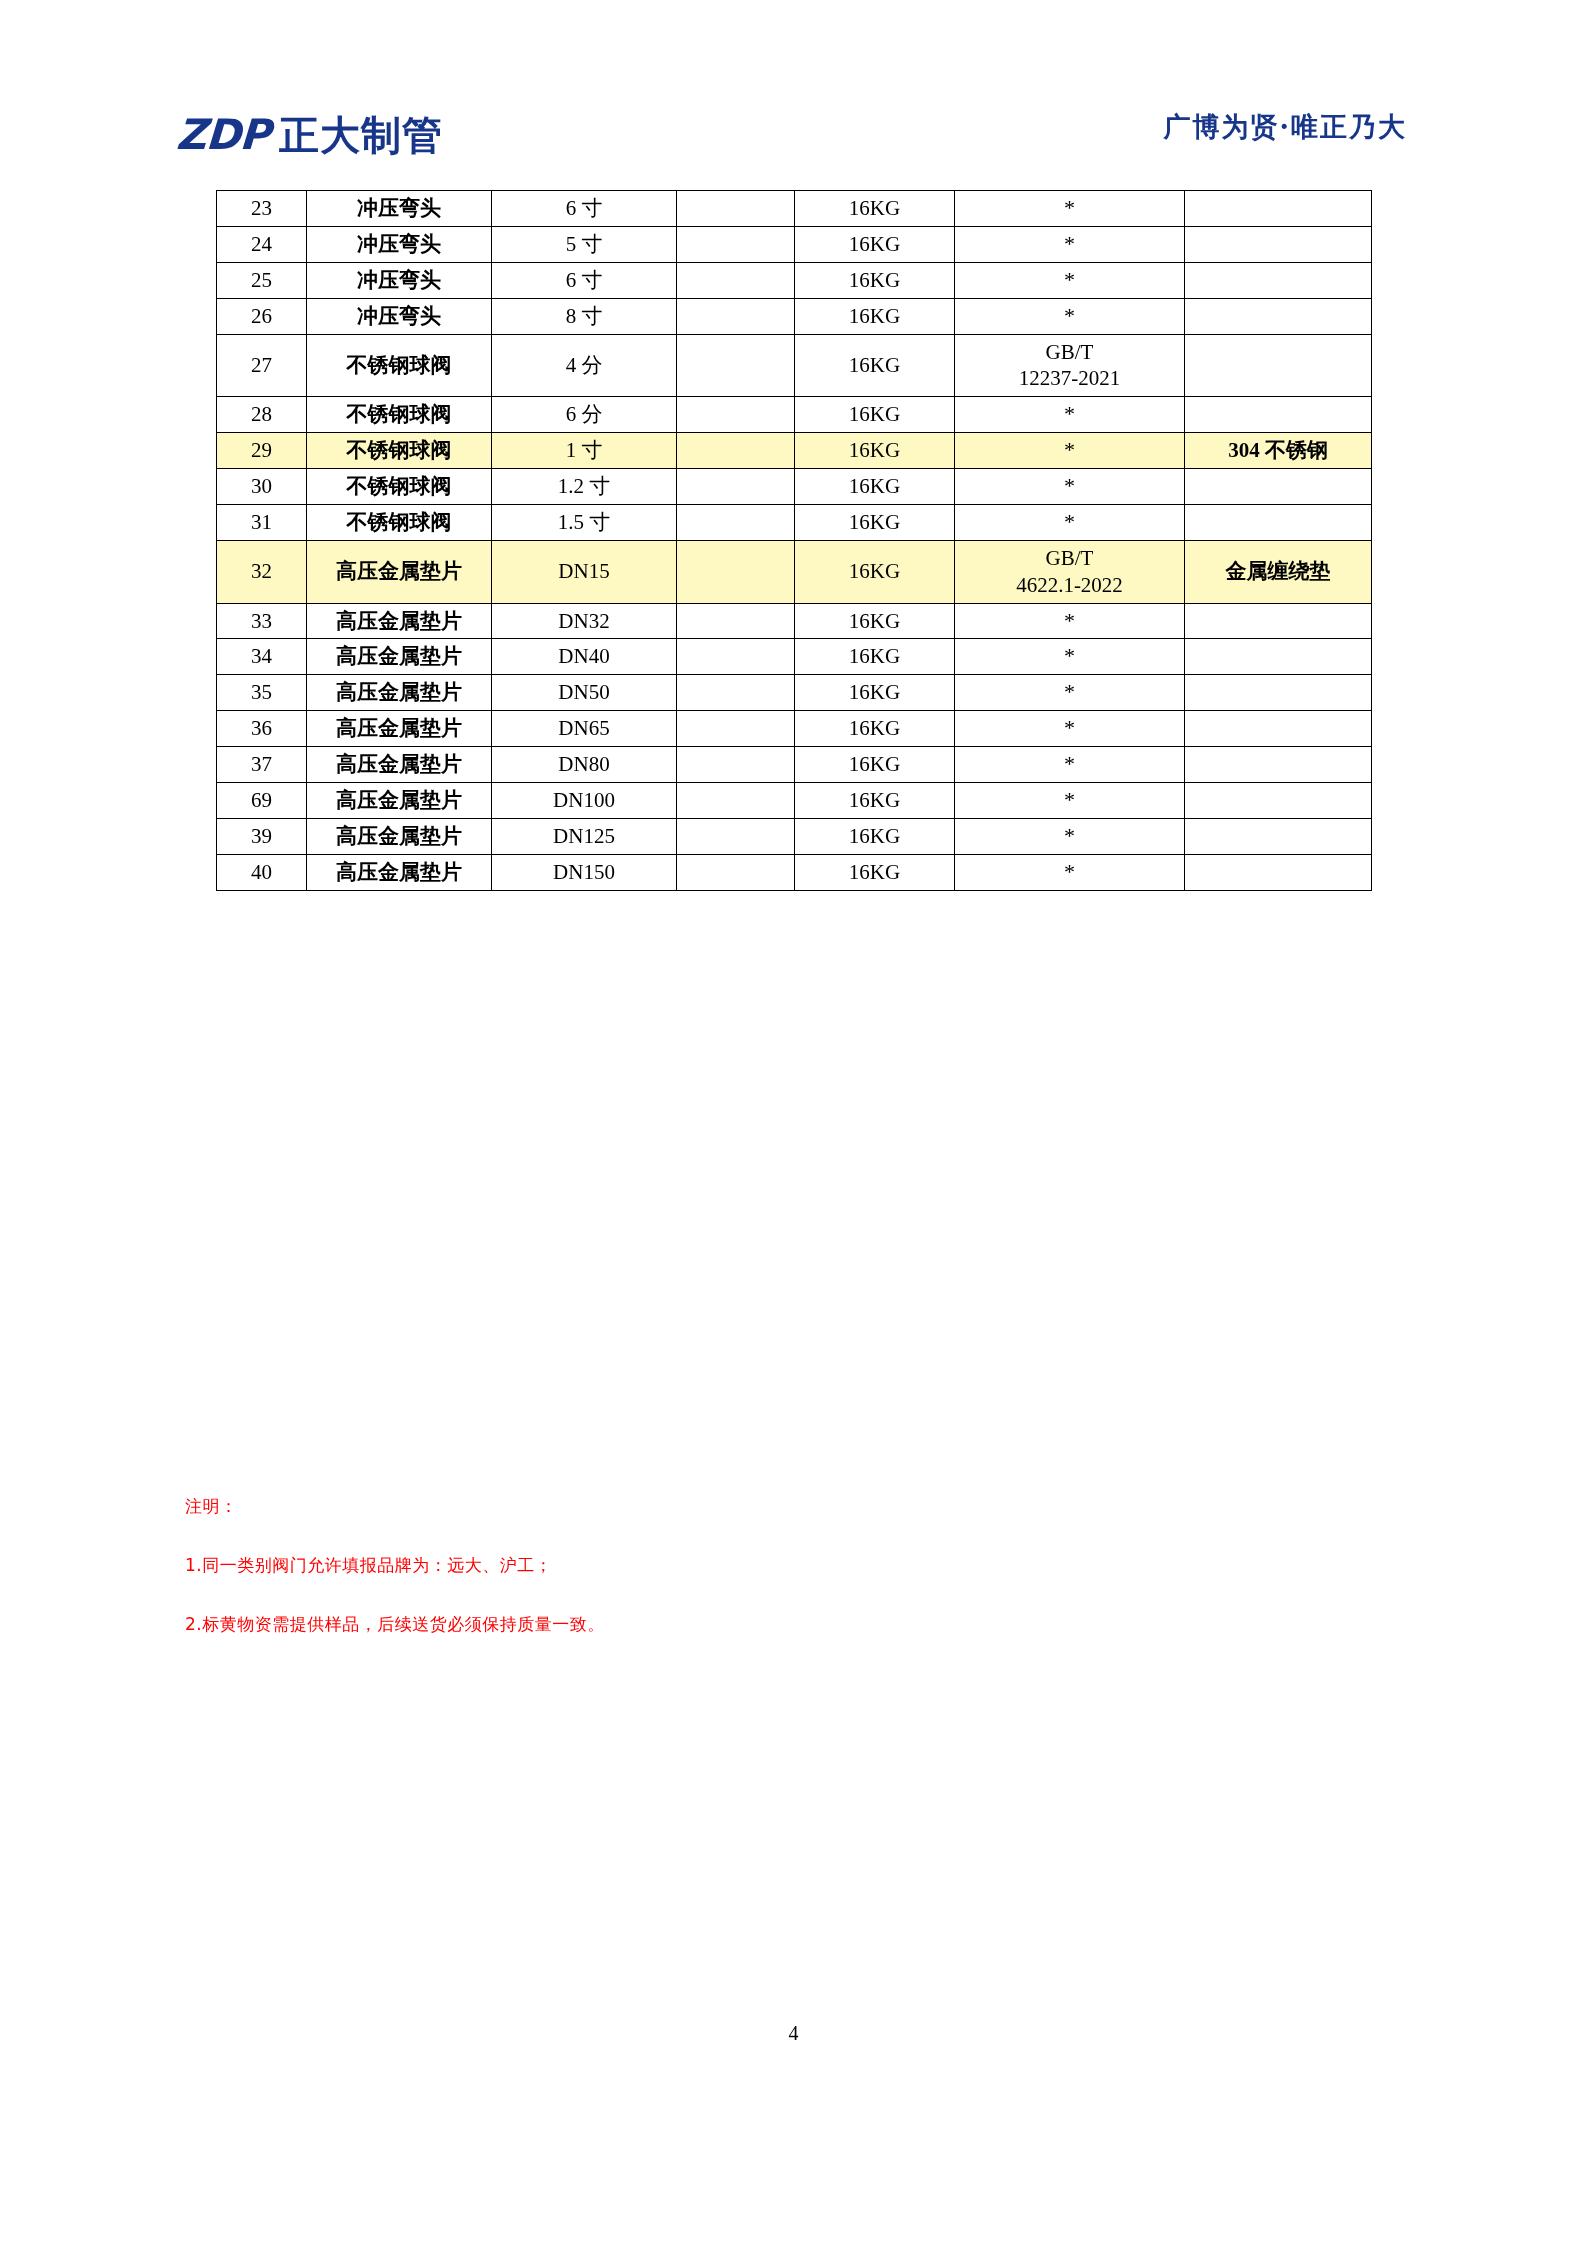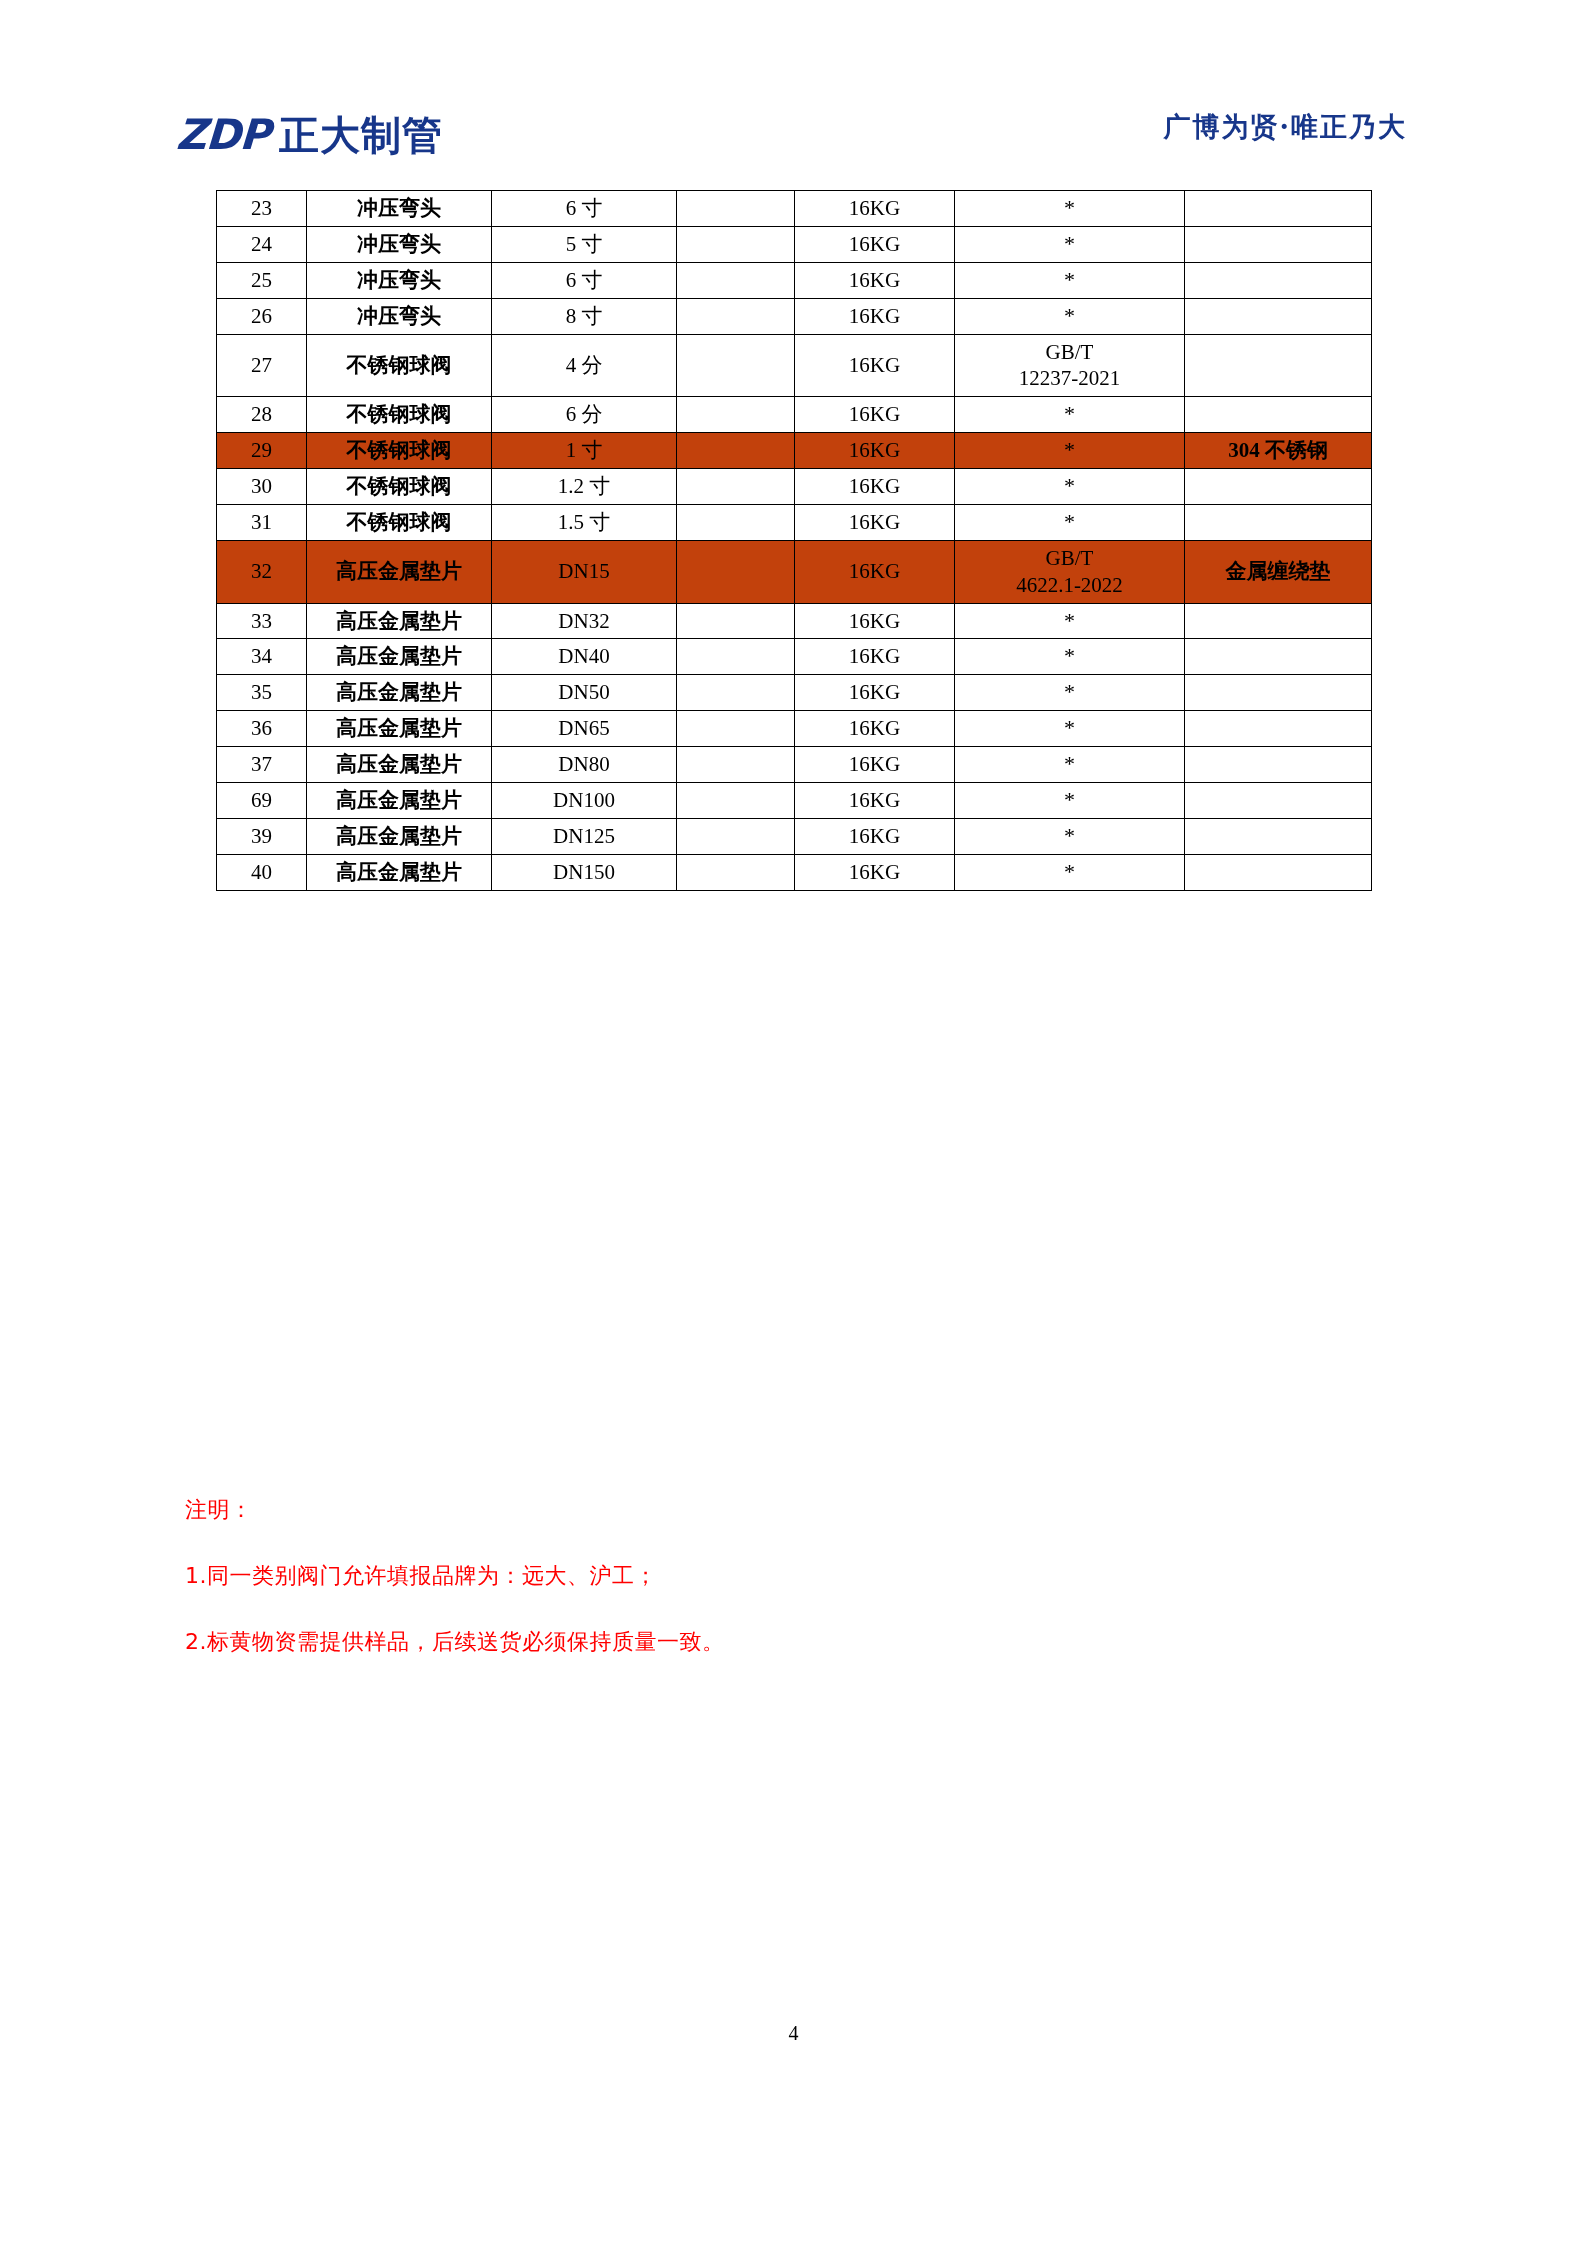--- a/index.html
+++ b/index.html
@@ -92,35 +92,35 @@
   col.c-name  { width: 185px; }
   col.c-spec  { width: 185px; }
   col.c-unit  { width: 118px; }
   col.c-press { width: 160px; }
   col.c-std   { width: 230px; }
   col.c-note  { width: 187px; }
 
   td.cn { font-family: "DejaVu Sans", sans-serif; font-size: 20px; font-weight: bold; }
   td.num { font-family: "Liberation Serif", serif; font-size: 21px; }
   td.lat { font-family: "Liberation Sans", sans-serif; font-size: 19px; }
-  tr.hl td { background: #c2410c; }
+  tr.hl td { background: #fef9c3; }
   td .std2 { display:block; }
   .star { font-size: 22px; line-height: 1; }
 
   
   .notes {
     position: absolute;
     left: 185px;
     top: 1495px;
     width: 1200px;
     color: #ff0000;
     font-family: "DejaVu Sans", sans-serif;
   }
   .notes .n-line {
-    font-size: 22px;
+    font-size: 17px;
     margin-bottom: 36px;
     letter-spacing: 0.5px;
   }
   
   .page-number {
     position: absolute;
     left: 0;
     width: 1587px;
     top: 2022px;
     text-align: center;

